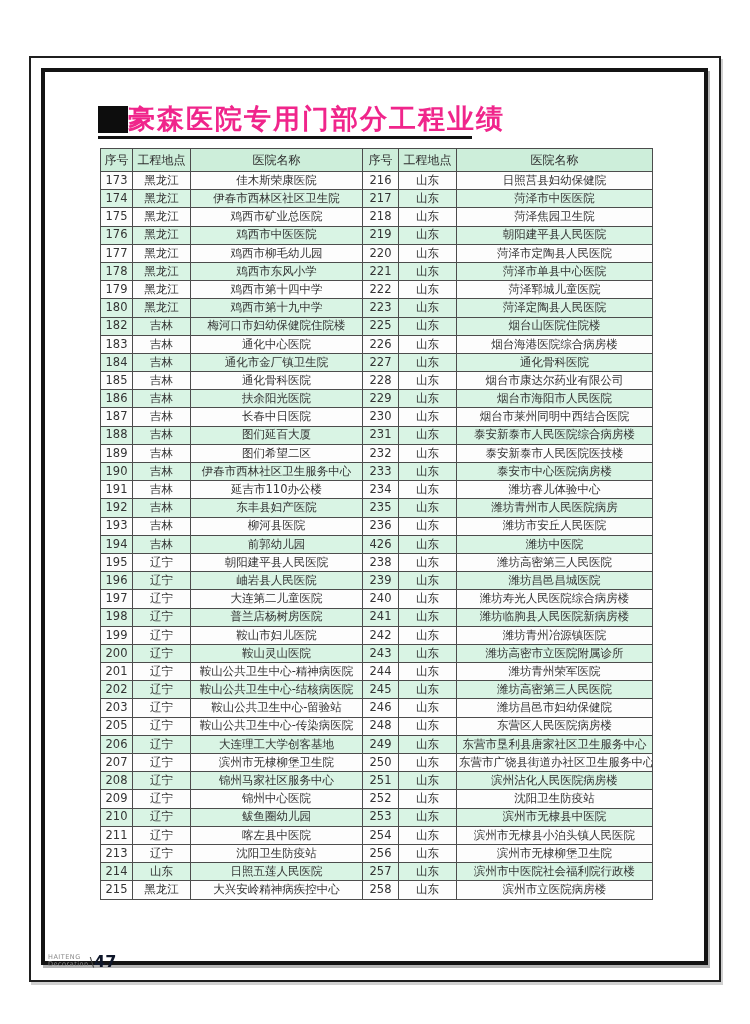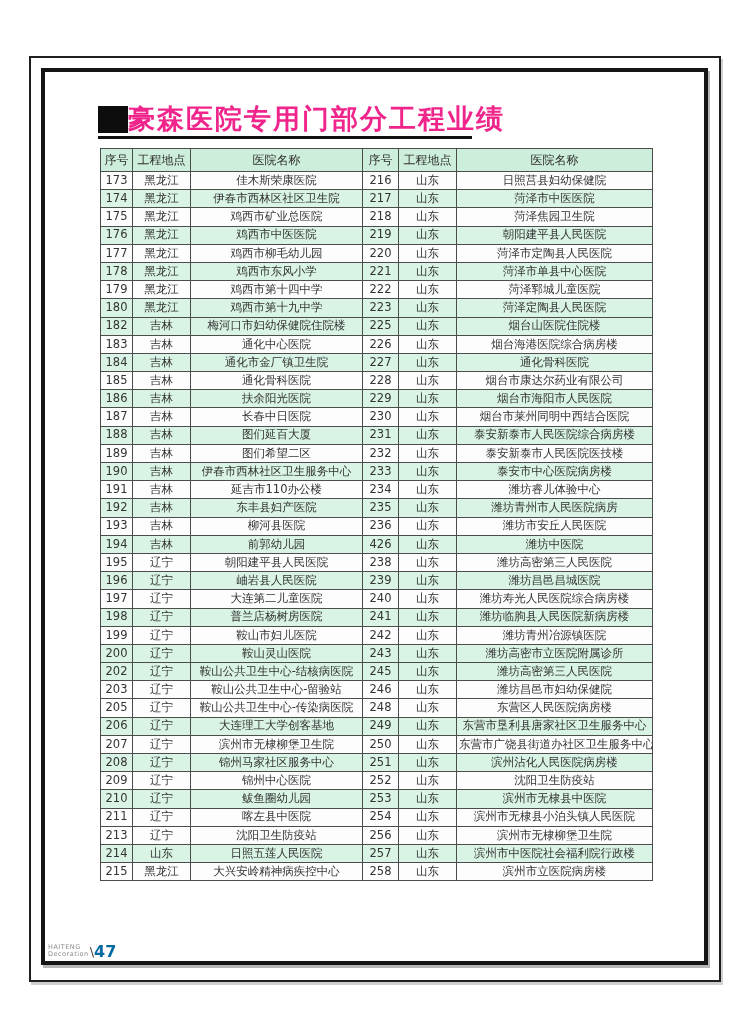--- a/index.html
+++ b/index.html
@@ -45,31 +45,31 @@
     white-space:nowrap;overflow:hidden;
   }
   table.projects td{
     height:17.2px;border:1px solid #4c4c4c;padding:0 2px;
     text-align:center;white-space:nowrap;overflow:hidden;
     background:#fdfdfd;line-height:1;
   }
   table.projects tr.alt td{background:#d9f4e4;}
   .footer{
     position:absolute;left:48px;top:944px;height:26px;
-    display:flex;
+    display:flex;align-items:flex-end;
   }
   .footer-brand{
     font-size:6.5px;line-height:7px;color:#8a8a8a;letter-spacing:.5px;
     padding-bottom:2px;
   }
   .footer-slash{
     font-size:13px;color:#444;margin:0 0 1px 1px;
   }
   .footer-page{
-    font-size:16px;font-weight:bold;color:#0369a1;line-height:16px;
+    font-size:16px;font-weight:bold;color:#0f172a;line-height:16px;
   }
 </style>
 </head>
 <body>
 
 <div class="outer-frame"></div>
 <div class="inner-frame"></div>
 
 <div class="title-block">
   <div class="title-bullet"></div>
@@ -306,20 +306,28 @@
         <td>潍坊青州冶源镇医院</td>
       </tr>
       <tr class="alt">
         <td>200</td>
         <td>辽宁</td>
         <td>鞍山灵山医院</td>
         <td>243</td>
         <td>山东</td>
         <td>潍坊高密市立医院附属诊所</td>
       </tr>
+      <tr>
+        <td>201</td>
+        <td>辽宁</td>
+        <td>鞍山公共卫生中心-精神病医院</td>
+        <td>244</td>
+        <td>山东</td>
+        <td>潍坊青州荣军医院</td>
+      </tr>
       <tr class="alt">
         <td>202</td>
         <td>辽宁</td>
         <td>鞍山公共卫生中心-结核病医院</td>
         <td>245</td>
         <td>山东</td>
         <td>潍坊高密第三人民医院</td>
       </tr>
       <tr>
         <td>203</td>

